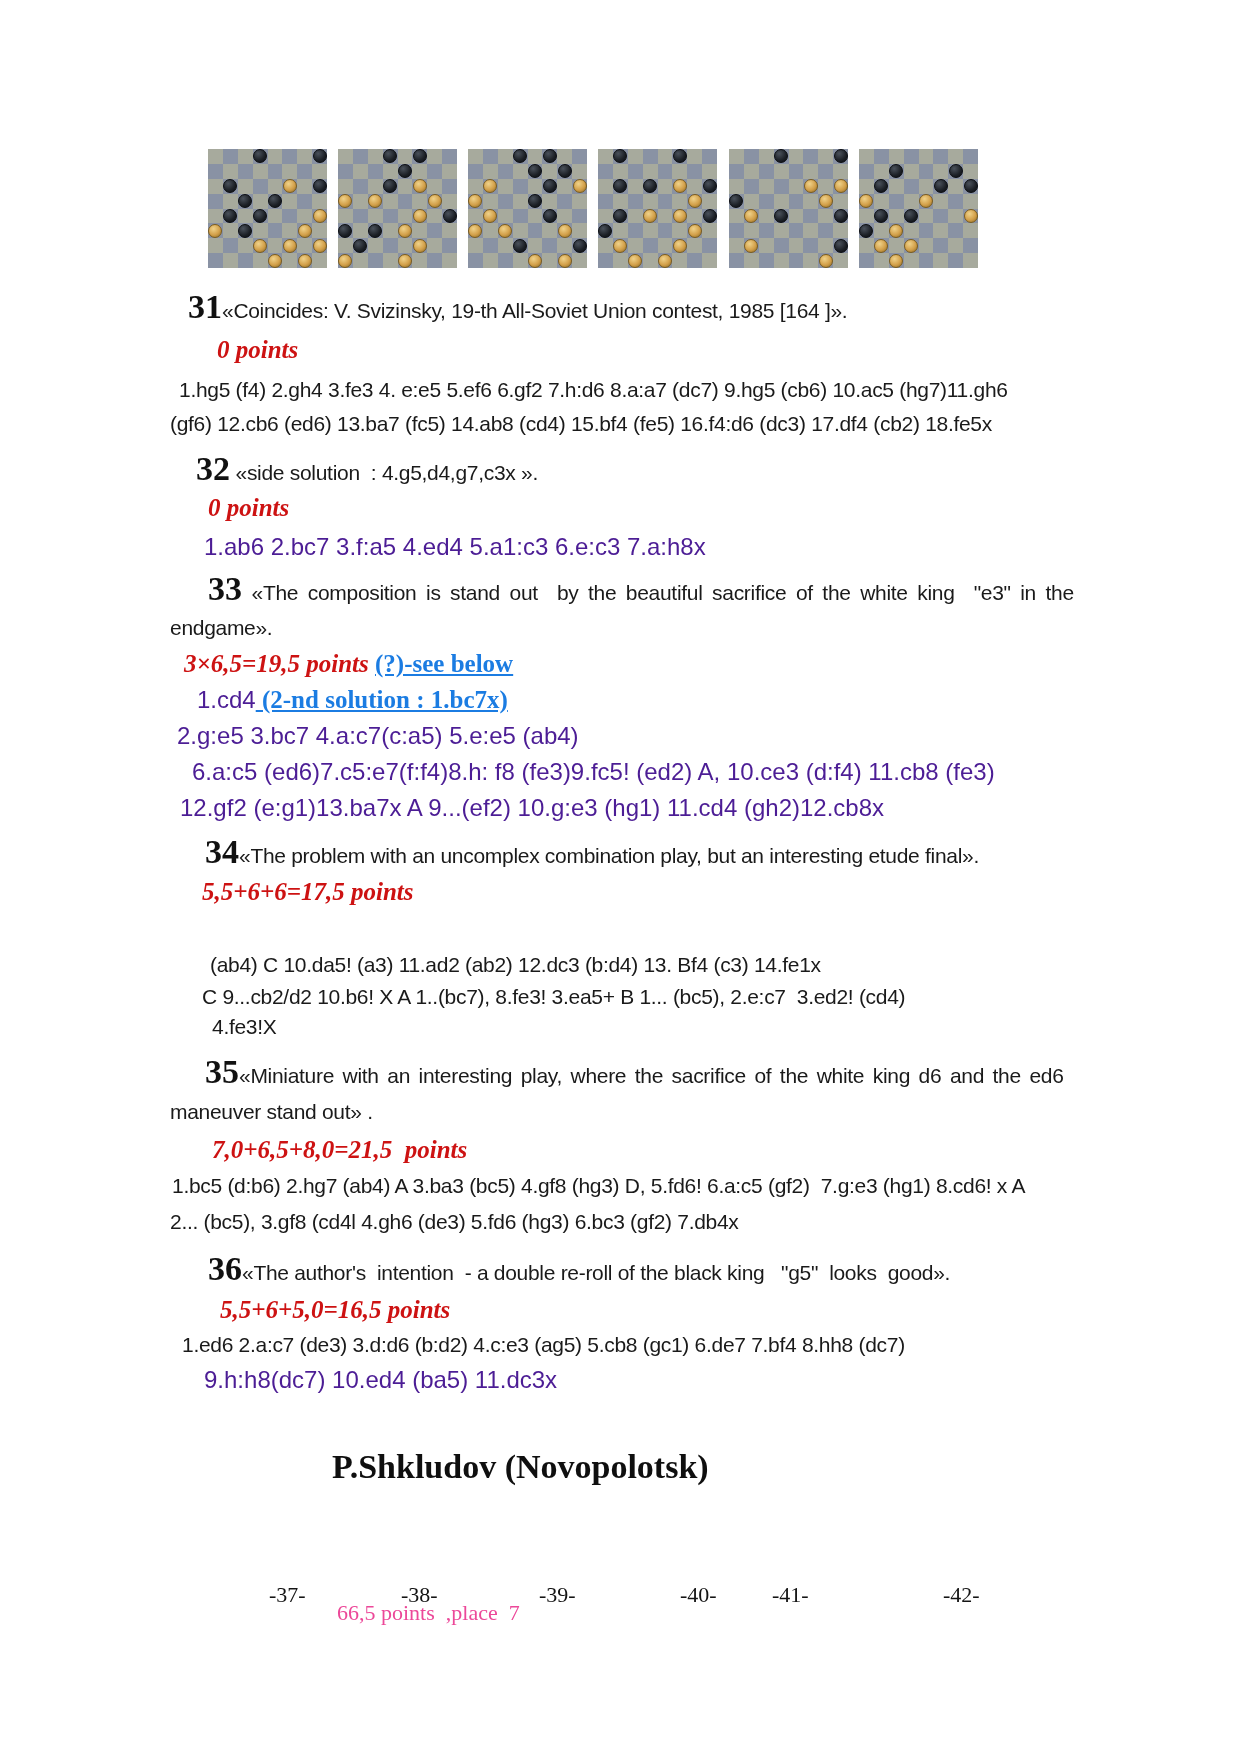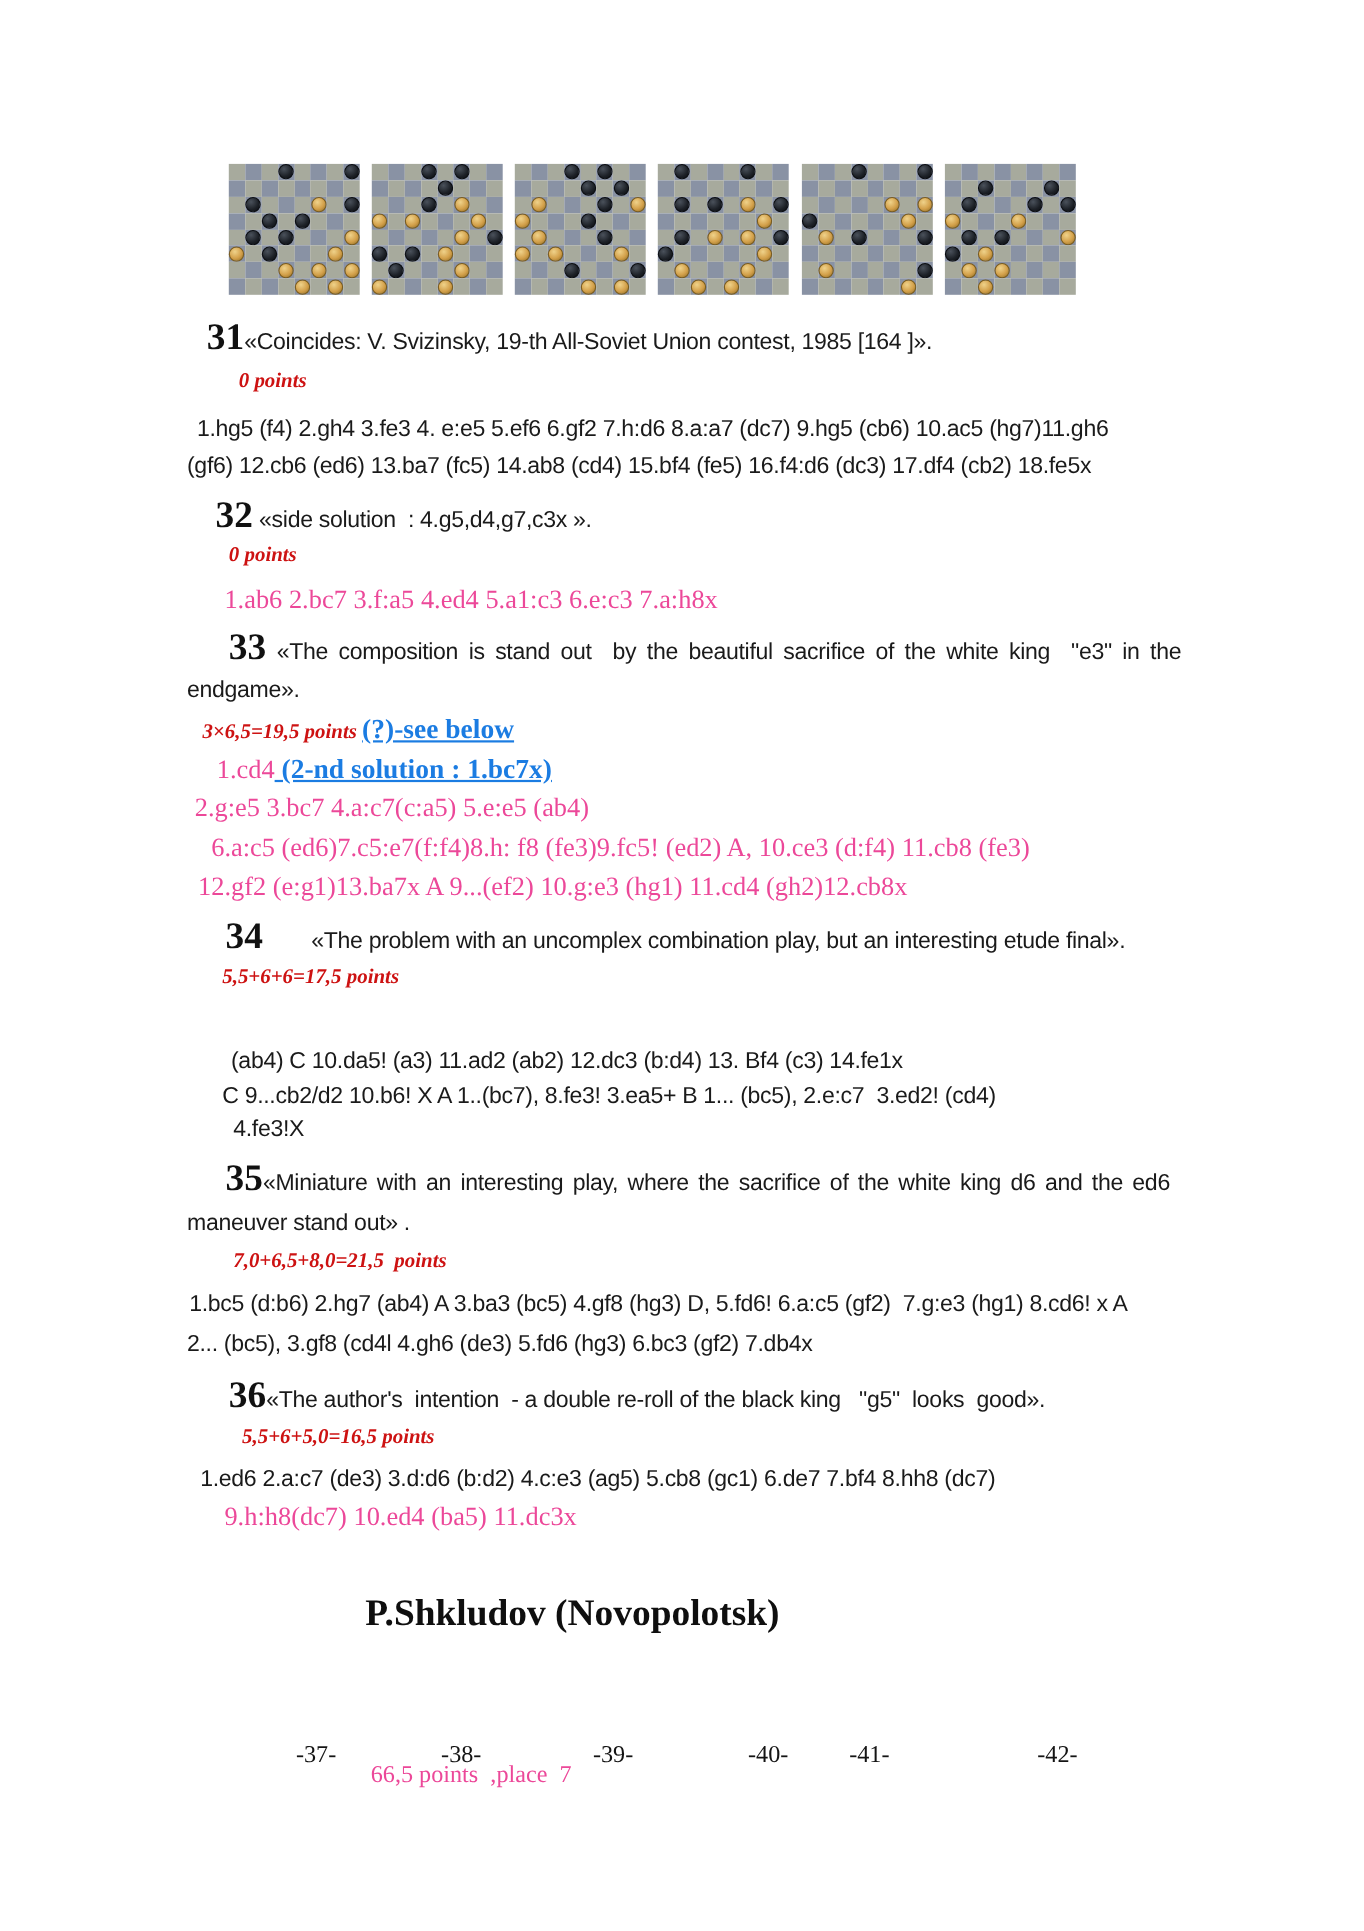--- a/index.html
+++ b/index.html
@@ -32,24 +32,24 @@
     position:absolute;display:flex;align-items:baseline;white-space:pre;color:#161616;
   }
   .seg-num{
     font-family:"Liberation Serif",serif;font-weight:700;font-size:34px;line-height:1;
     color:#111111;letter-spacing:0;
   }
   .seg-sans{
     font-family:"Liberation Sans",sans-serif;font-size:21px;letter-spacing:-0.3px;color:#1a1a1a;
   }
   .seg-serif{
-    font-family:Liberation Serif, serif;font-size:24px;color:#ec4899;
+    font-family:Liberation Sans, sans-serif;font-size:24px;color:#4c1d95;
   }
   .seg-red{
-    font-family:"Liberation Serif",serif;font-size:19px;font-weight:700;font-style:italic;
+    font-family:"Liberation Serif",serif;font-size:25px;font-weight:700;font-style:italic;
     color:var(--accent-red);
   }
   .seg-blue{
     font-family:"Liberation Serif",serif;font-size:25px;font-weight:700;
     color:var(--accent-blue);text-decoration:underline;cursor:pointer;
   }
   #footer-heading{
     position:absolute;left:332px;top:1448px;
     font-family:"Liberation Serif",serif;font-weight:700;font-size:34px;color:#0f0f0f;
     white-space:pre;
@@ -667,21 +667,21 @@
     <div class="text-line" style="left: 184px; top: 452px;"><span class="seg-num">32</span><span class="seg-sans"> «side solution  : 4.g5,d4,g7,c3x ».</span></div>
     <div class="text-line" style="left: 196px; top: 494px;"><span class="seg-red">0 points</span></div>
     <div class="text-line" style="left: 192px; top: 533px;"><span class="seg-serif">1.ab6 2.bc7 3.f:a5 4.ed4 5.a1:c3 6.e:c3 7.a:h8x</span></div>
     <div class="text-line" style="left: 196px; top: 572px; word-spacing: 4px;"><span class="seg-num">33</span><span class="seg-sans"> «The composition is stand out  by the beautiful sacrifice of the white king  "e3" in the</span></div>
     <div class="text-line" style="left: 158px; top: 616px;"><span class="seg-sans">endgame».</span></div>
     <div class="text-line" style="left: 172px; top: 650px;"><span class="seg-red">3×6,5=19,5 points </span><span class="seg-blue">(?)-see below</span></div>
     <div class="text-line" style="left: 185px; top: 686px;"><span class="seg-serif">1.cd4</span><span class="seg-blue"> (2-nd solution : 1.bc7x)</span></div>
     <div class="text-line" style="left: 165px; top: 722px;"><span class="seg-serif">2.g:e5 3.bc7 4.a:c7(c:a5) 5.e:e5 (ab4)</span></div>
     <div class="text-line" style="left: 180px; top: 758px;"><span class="seg-serif">6.a:c5 (ed6)7.c5:e7(f:f4)8.h: f8 (fe3)9.fc5! (ed2) A, 10.ce3 (d:f4) 11.cb8 (fe3)</span></div>
     <div class="text-line" style="left: 168px; top: 794px;"><span class="seg-serif">12.gf2 (e:g1)13.ba7x A 9...(ef2) 10.g:e3 (hg1) 11.cd4 (gh2)12.cb8x</span></div>
-    <div class="text-line" style="left: 193px; top: 835px; gap: 44px;"><span class="seg-num">34</span><span class="seg-sans">«The problem with an uncomplex combination play, but an interesting etude final».</span></div>
+    <div class="text-line" style="left: 193px; top: 835px;"><span class="seg-num">34</span><span class="seg-sans">«The problem with an uncomplex combination play, but an interesting etude final».</span></div>
     <div class="text-line" style="left: 190px; top: 878px;"><span class="seg-red">5,5+6+6=17,5 points</span></div>
     <div class="text-line" style="left: 198px; top: 953px;"><span class="seg-sans">(ab4) C 10.da5! (a3) 11.ad2 (ab2) 12.dc3 (b:d4) 13. Bf4 (c3) 14.fe1x</span></div>
     <div class="text-line" style="left: 190px; top: 985px;"><span class="seg-sans">C 9...cb2/d2 10.b6! X A 1..(bc7), 8.fe3! 3.ea5+ B 1... (bc5), 2.e:c7  3.ed2! (cd4)</span></div>
     <div class="text-line" style="left: 200px; top: 1015px;"><span class="seg-sans">4.fe3!X</span></div>
     <div class="text-line" style="left: 193px; top: 1055px; word-spacing: 3px;"><span class="seg-num">35</span><span class="seg-sans">«Miniature with an interesting play, where the sacrifice of the white king d6 and the ed6</span></div>
     <div class="text-line" style="left: 158px; top: 1100px;"><span class="seg-sans">maneuver stand out» .</span></div>
     <div class="text-line" style="left: 200px; top: 1136px;"><span class="seg-red">7,0+6,5+8,0=21,5  points</span></div>
     <div class="text-line" style="left: 160px; top: 1174px;"><span class="seg-sans">1.bc5 (d:b6) 2.hg7 (ab4) A 3.ba3 (bc5) 4.gf8 (hg3) D, 5.fd6! 6.a:c5 (gf2)  7.g:e3 (hg1) 8.cd6! x A</span></div>
     <div class="text-line" style="left: 158px; top: 1210px;"><span class="seg-sans">2... (bc5), 3.gf8 (cd4l 4.gh6 (de3) 5.fd6 (hg3) 6.bc3 (gf2) 7.db4x</span></div>
     <div class="text-line" style="left: 196px; top: 1252px;"><span class="seg-num">36</span><span class="seg-sans">«The author's  intention  - a double re-roll of the black king   "g5"  looks  good».</span></div>

